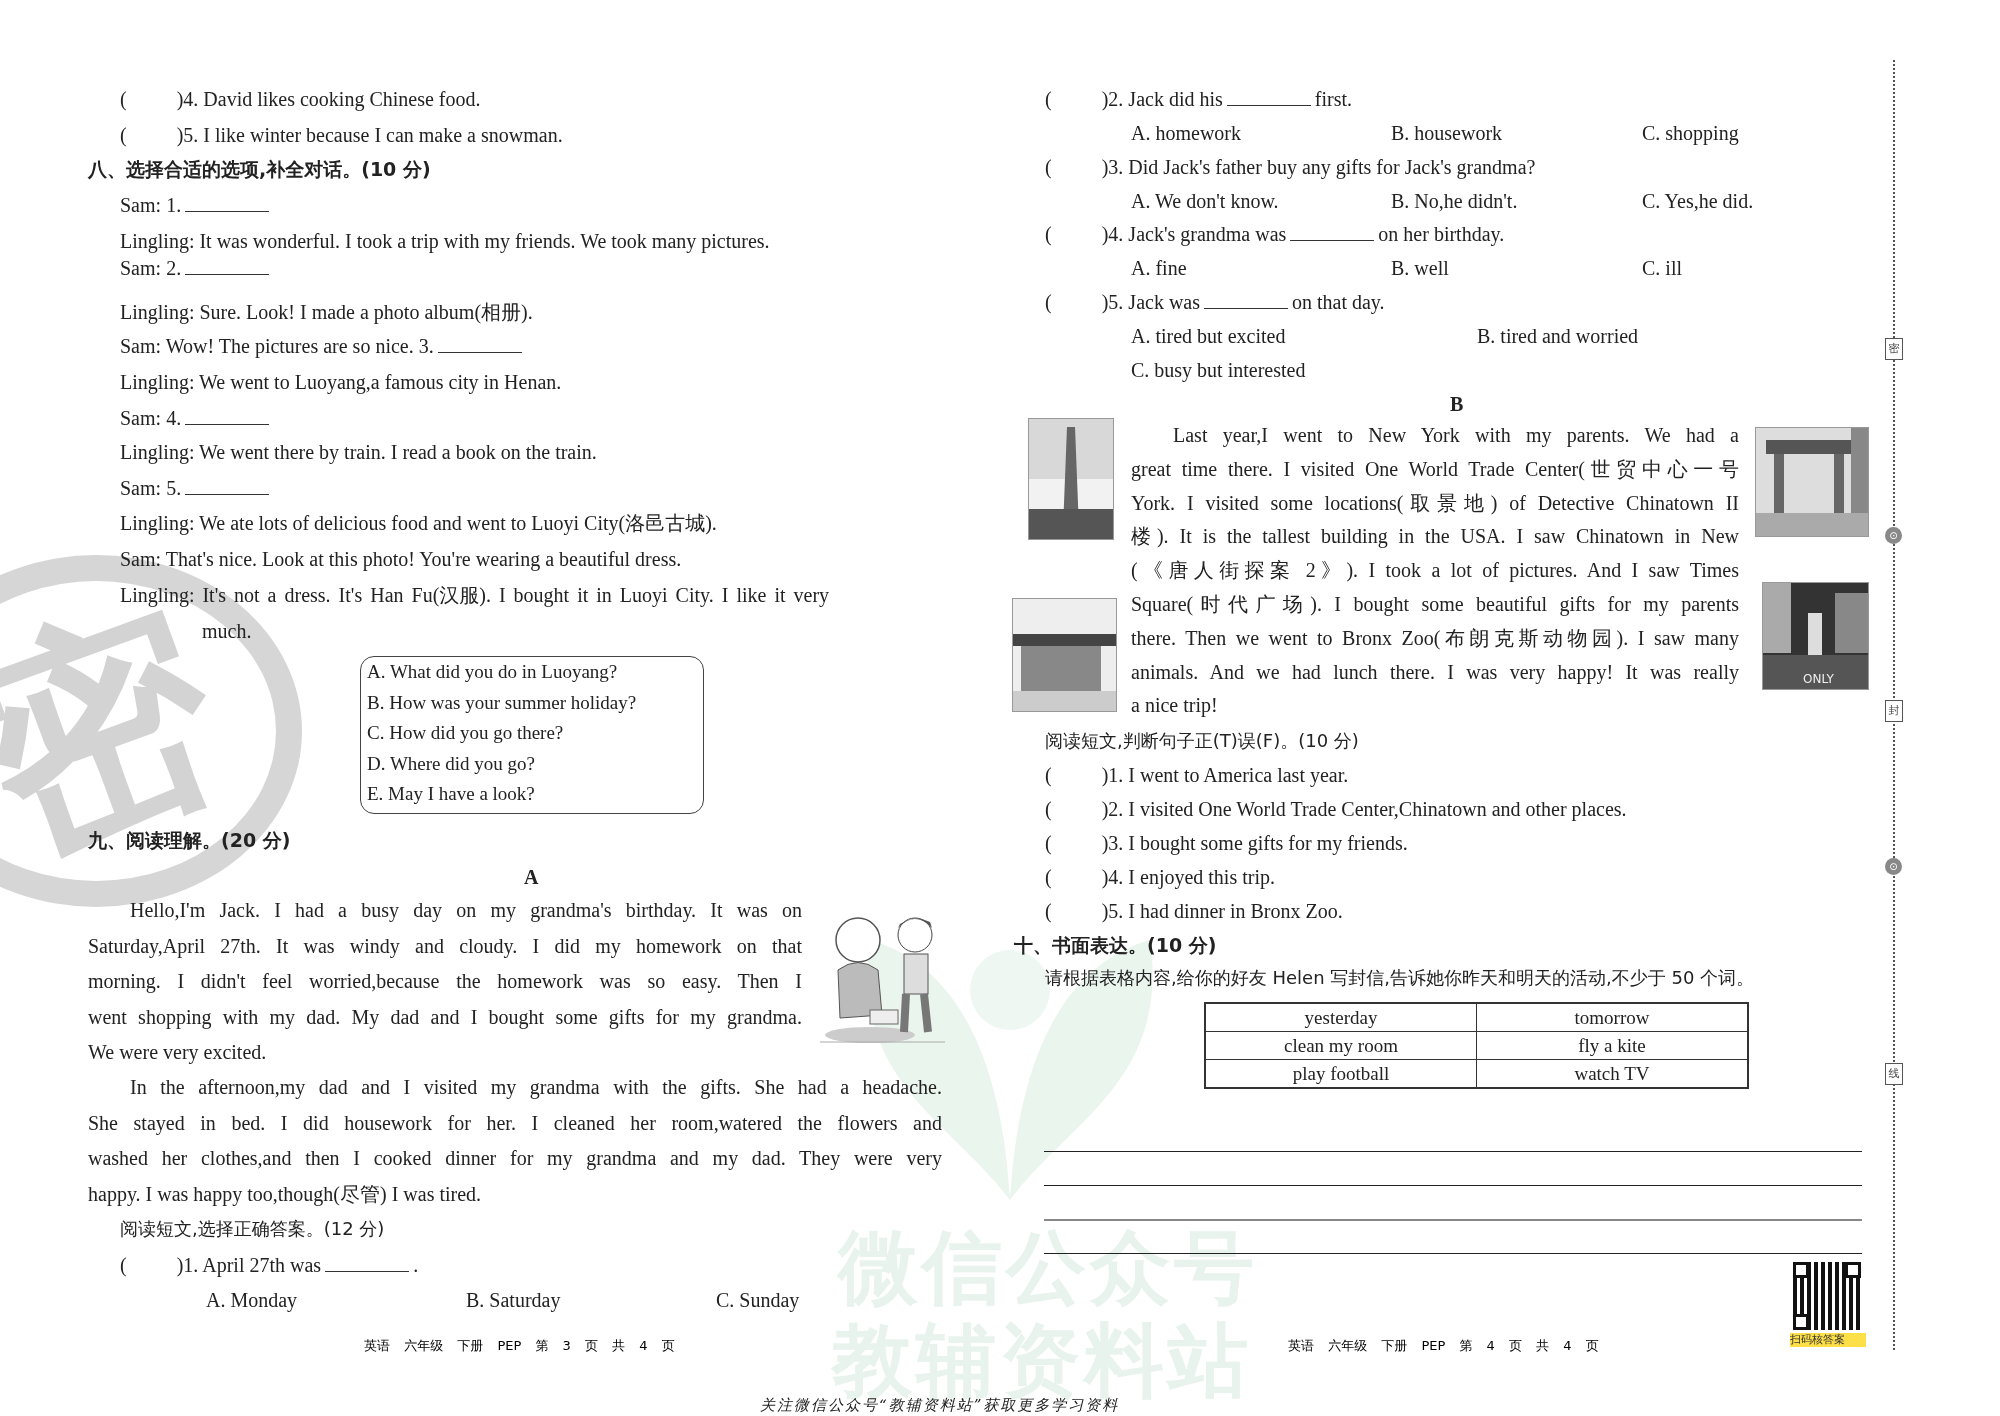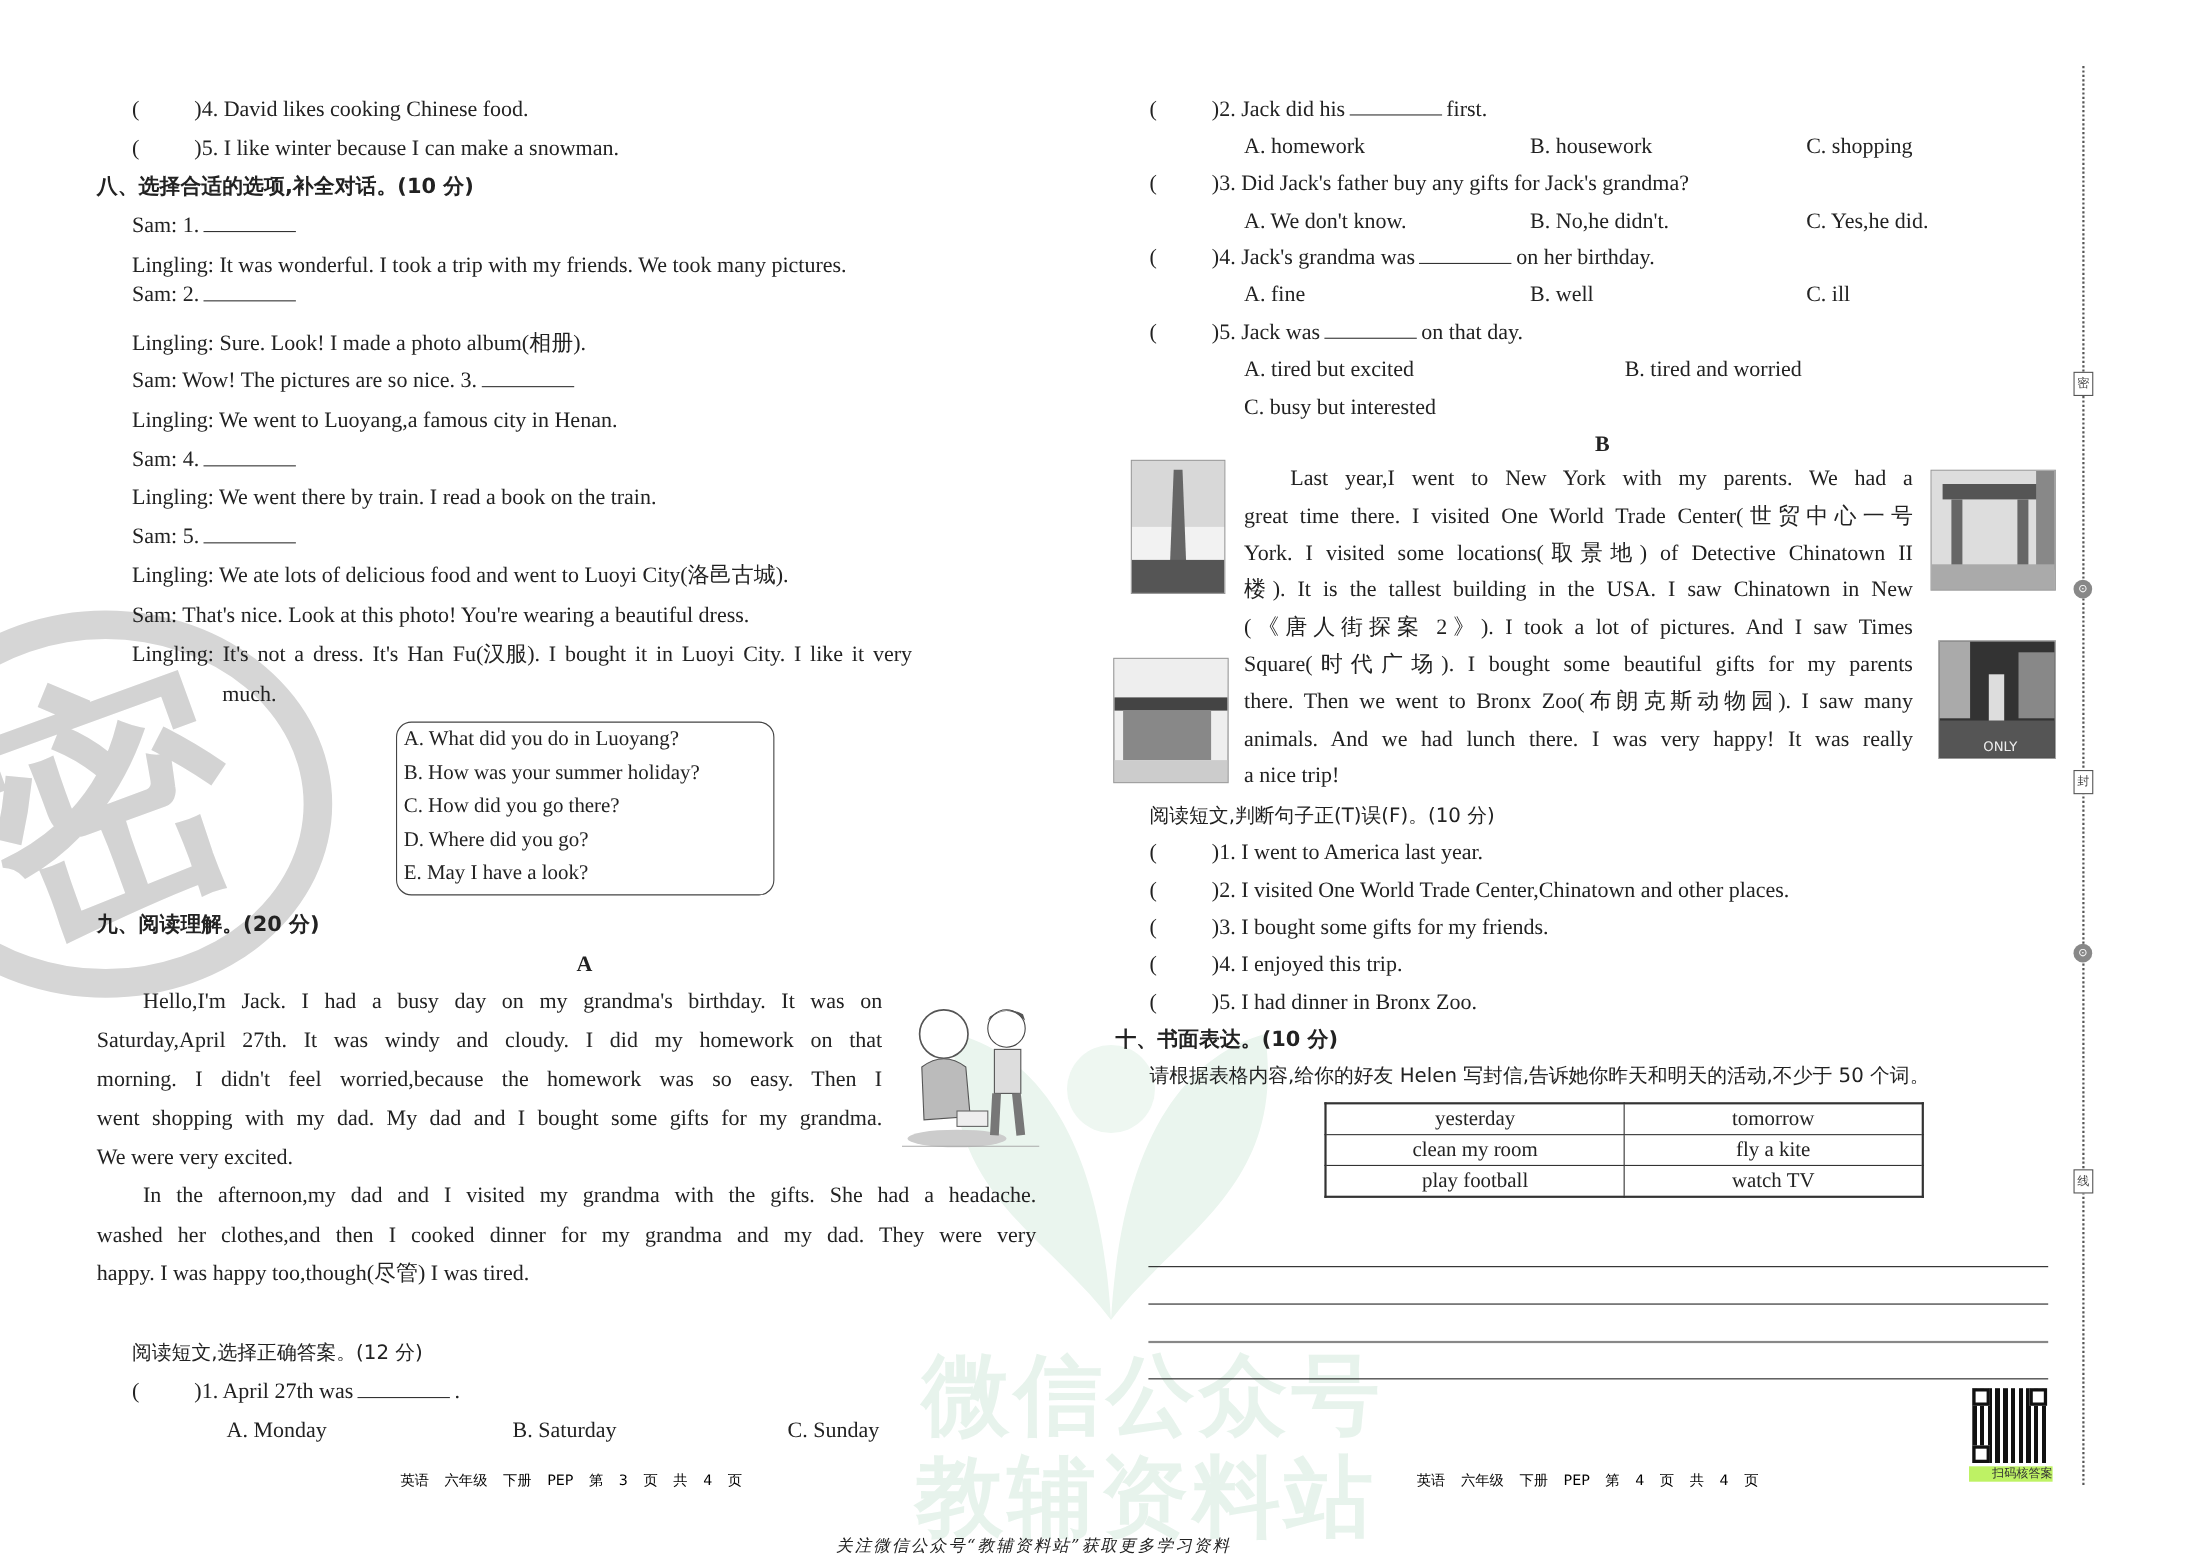--- a/index.html
+++ b/index.html
@@ -23,21 +23,21 @@
   .dotline { position:absolute; left:1893px; top:60px; height:1290px; border-left:2px dotted #555; }
   .mark { position:absolute; left:1885px; width:16px; height:20px; border:1px solid #555; background:#fff; font-size:11px; text-align:center; line-height:20px; font-family:"DejaVu Sans",sans-serif; color:#444; }
   .mcirc { position:absolute; left:1885px; width:17px; height:17px; border-radius:50%; background:#888; color:#fff; font-size:10px; text-align:center; line-height:17px; font-family:"DejaVu Sans",sans-serif; }
   .stamp { position:absolute; left:-110px; top:555px; width:360px; height:300px; border:26px solid #d6d6d6; border-radius:50%; display:flex; align-items:center; justify-content:center; }
   .stamp span { font-family:"DejaVu Sans",sans-serif; font-weight:bold; font-size:230px; color:#d3d3d3; transform:rotate(-20deg); line-height:1; }
   .wm { position:absolute; font-family:"DejaVu Sans",sans-serif; font-weight:bold; color:#e7f3ec; font-size:80px; letter-spacing:4px; }
   .leaf { position:absolute; }
   .foot { font-family:"DejaVu Sans",sans-serif; font-size:13px; color:#000000; word-spacing:10px; }
   .qr { position:absolute; left:1793px; top:1262px; width:68px; height:68px; background:
         repeating-linear-gradient(90deg,#111 0 4px,#fff 4px 7px),#fff; }
-  .qrcap { position:absolute; left:1790px; top:1333px; width:76px; height:14px; background:#bef264; font-size:11px; text-align:right; line-height:14px; font-family:"DejaVu Sans",sans-serif; color:#333; }
+  .qrcap { position:absolute; left:1790px; top:1333px; width:76px; height:14px; background:#fde047; font-size:11px; text-align:left; line-height:14px; font-family:"DejaVu Sans",sans-serif; color:#333; }
 </style>
 </head>
 <body>
 
 <div class="stamp">
     <span>密</span>
   </div>
 <svg class="leaf" style="left:830px;top:880px" width="360" height="330">
   <path d="M180 320 C120 240 20 200 40 60 C110 80 170 150 180 320 Z" fill="#eaf5ee"></path>
   <path d="M180 320 C240 240 340 200 320 60 C250 80 190 150 180 320 Z" fill="#eaf5ee"></path>
@@ -94,20 +94,21 @@
     <rect x="50" y="100" width="28" height="14" fill="#eee" stroke="#666"></rect>
     <circle cx="95" cy="25" r="17" fill="#fff" stroke="#444"></circle>
     <path d="M78 18 Q95 0 112 18 L110 12 Q95 4 80 14 Z" fill="#555"></path>
     <rect x="84" y="44" width="24" height="40" fill="#ddd" stroke="#555"></rect>
     <path d="M86 84 L84 122 M104 84 L108 122" stroke="#777" stroke-width="8"></path>
     <line x1="0" y1="132" x2="125" y2="132" stroke="#aaa"></line>
   </svg>
 
   <div class="abs" style="left:88px;top:1070px;width:854px">
     <div class="para just" style="text-indent:42px">In the afternoon,my dad and I visited my grandma with the gifts. She had a headache.</div>
+    <div class="para just">She stayed in bed. I did housework for her. I cleaned her room,watered the flowers and</div>
     <div class="para just">washed her clothes,and then I cooked dinner for my grandma and my dad. They were very</div>
     <div class="para">happy. I was happy too,though(尽管) I was tired.</div>
   </div>
 
   <div class="abs cn" style="left:120px;top:1217px">阅读短文,选择正确答案。(12 分)</div>
   <div class="abs t" style="left:120px;top:1253px">(<span class="paren"></span>)<span>1.</span> <span>April 27th was</span><span class="blank"></span><span>.</span></div>
   <div class="abs t" style="left:206px;top:1288px">A. Monday</div>
   <div class="abs t" style="left:466px;top:1288px">B. Saturday</div>
   <div class="abs t" style="left:716px;top:1288px">C. Sunday</div>
 

